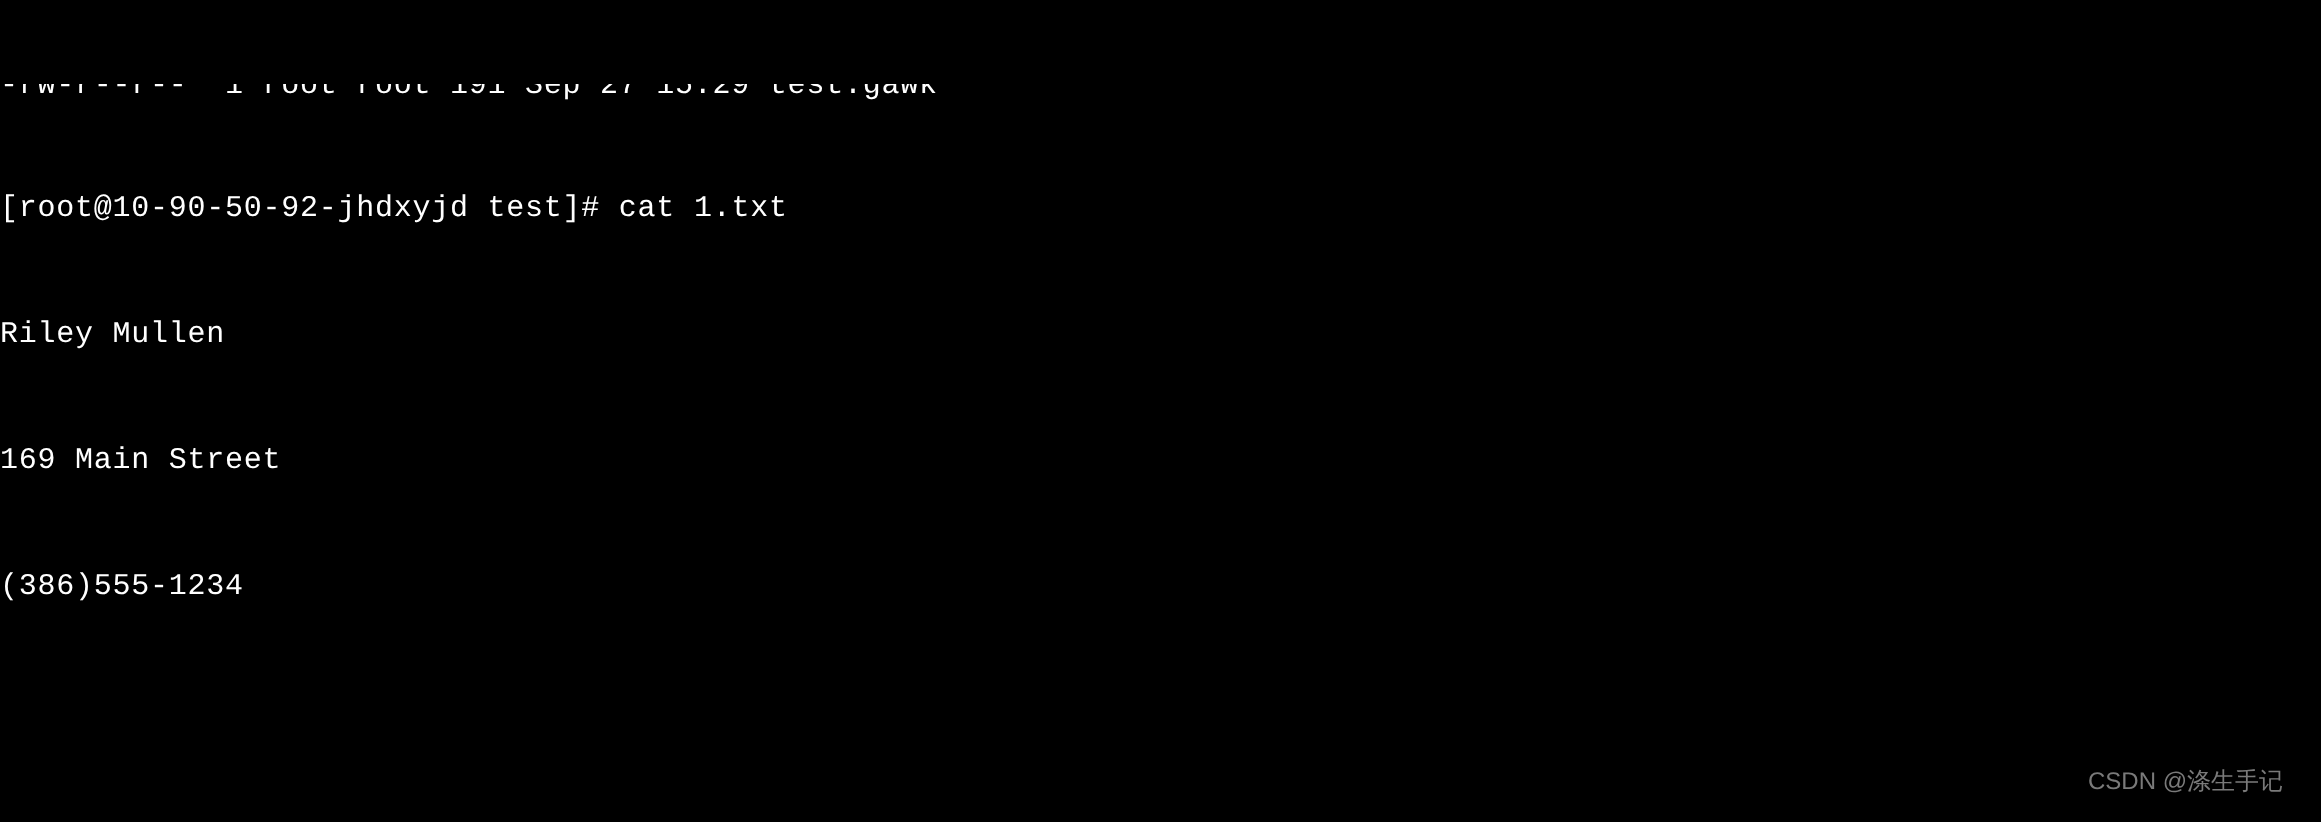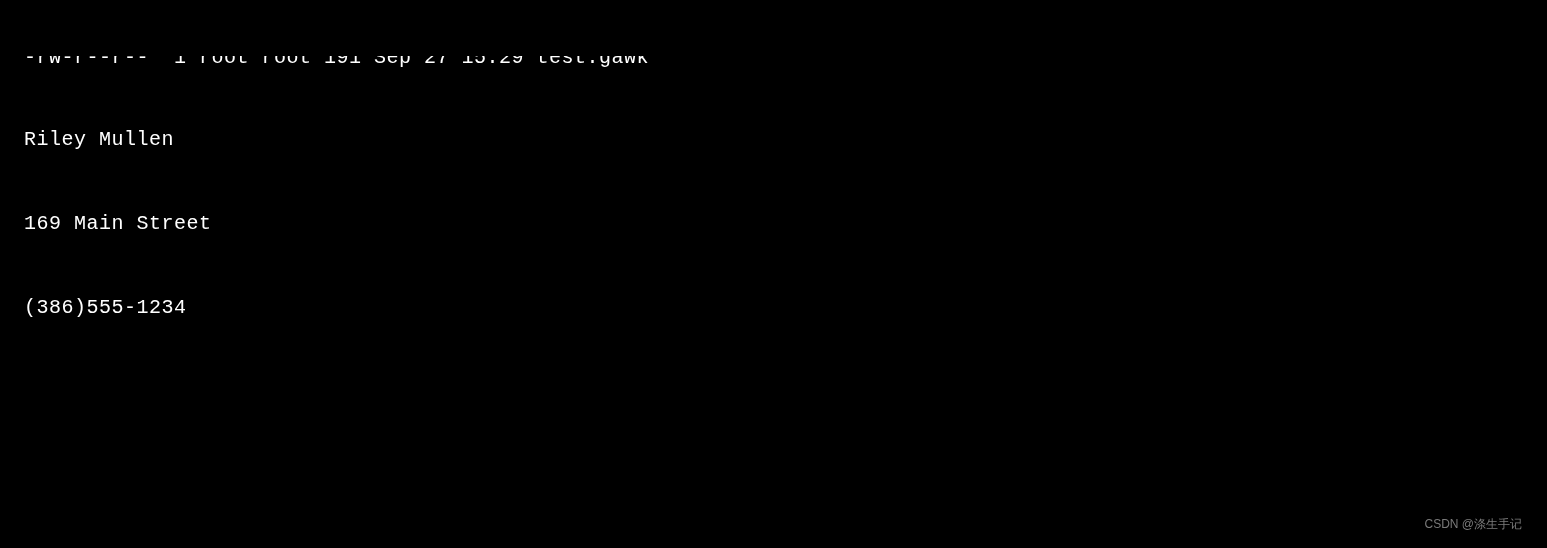--- a/index.html
+++ b/index.html
@@ -18,28 +18,27 @@
       height: 548px;
       overflow: hidden;
       position: relative;
       letter-spacing: 0.5px;
     }
     .terminal {
       white-space: pre;
     }
     .line {
       display: block;
-      margin-left: 24px;
     }
     .watermark {
       position: absolute;
       bottom: 15px;
       right: 25px;
       color: #7a7a7a;
-      font-size: 12px;
+      font-size: 16px;
       font-family: "Microsoft YaHei", sans-serif;
       letter-spacing: 0;
       text-align: right;
     }
     .partial-top {
       overflow: hidden;
       height: 14px;
       position: relative;
     }
     .partial-top .line {
@@ -47,20 +46,21 @@
       bottom: -2px;
     }
   </style>
 </head>
 <body>
 
 <div class="terminal">
   <div class="partial-top">
     <span class="line">-rw-r--r--  1 root root 191 Sep 27 15:29 test.gawk</span>
   </div>
+  <span class="line"><span>[root@10-90-50-92-jhdxyjd test]# </span><span>cat 1.txt</span></span>
   <span class="line">Riley Mullen</span>
   <span class="line">169 Main Street</span>
   <span class="line">(386)555-1234</span>
   <span class="line"></span>
   
   
   
   
   <span class="line"></span>
   

